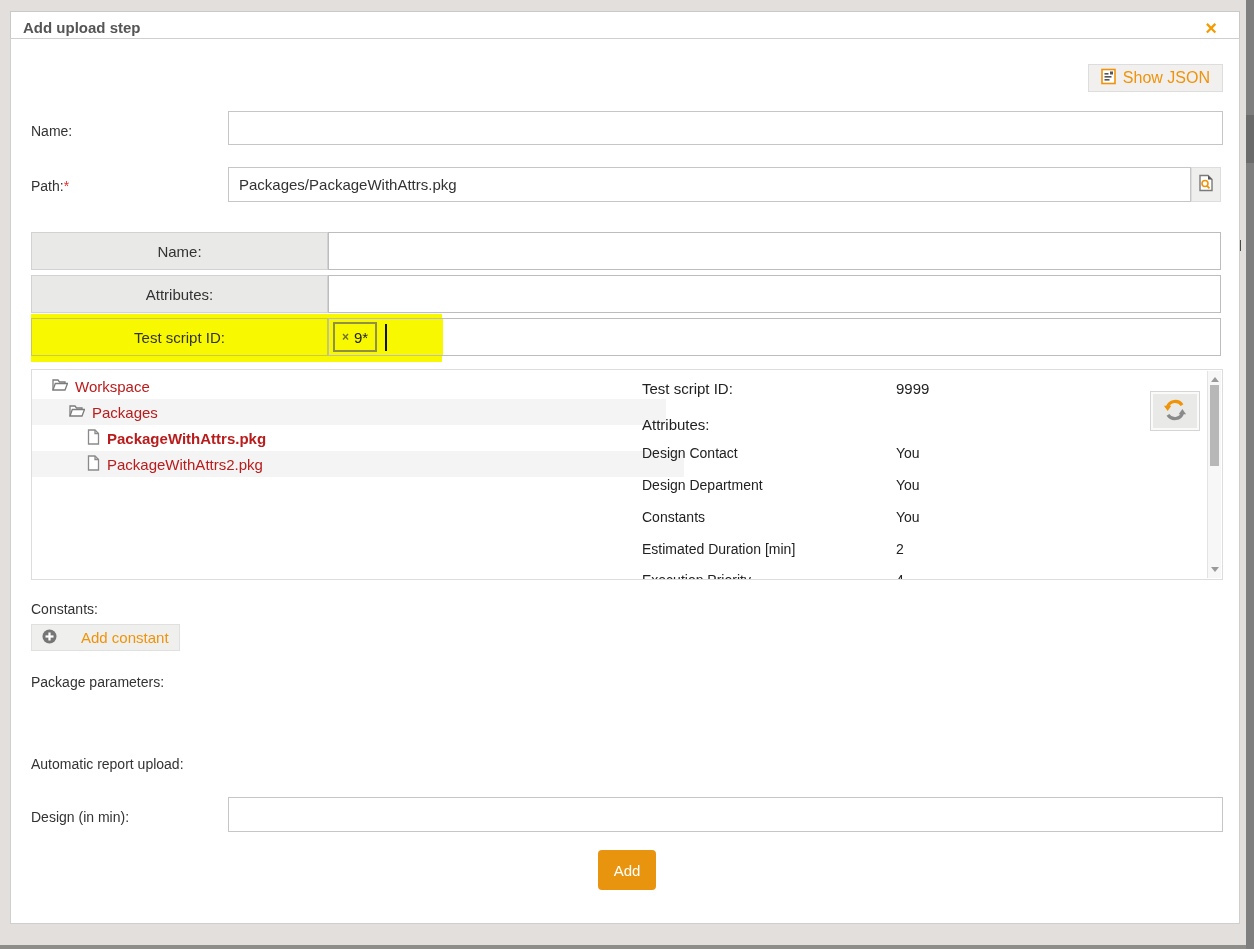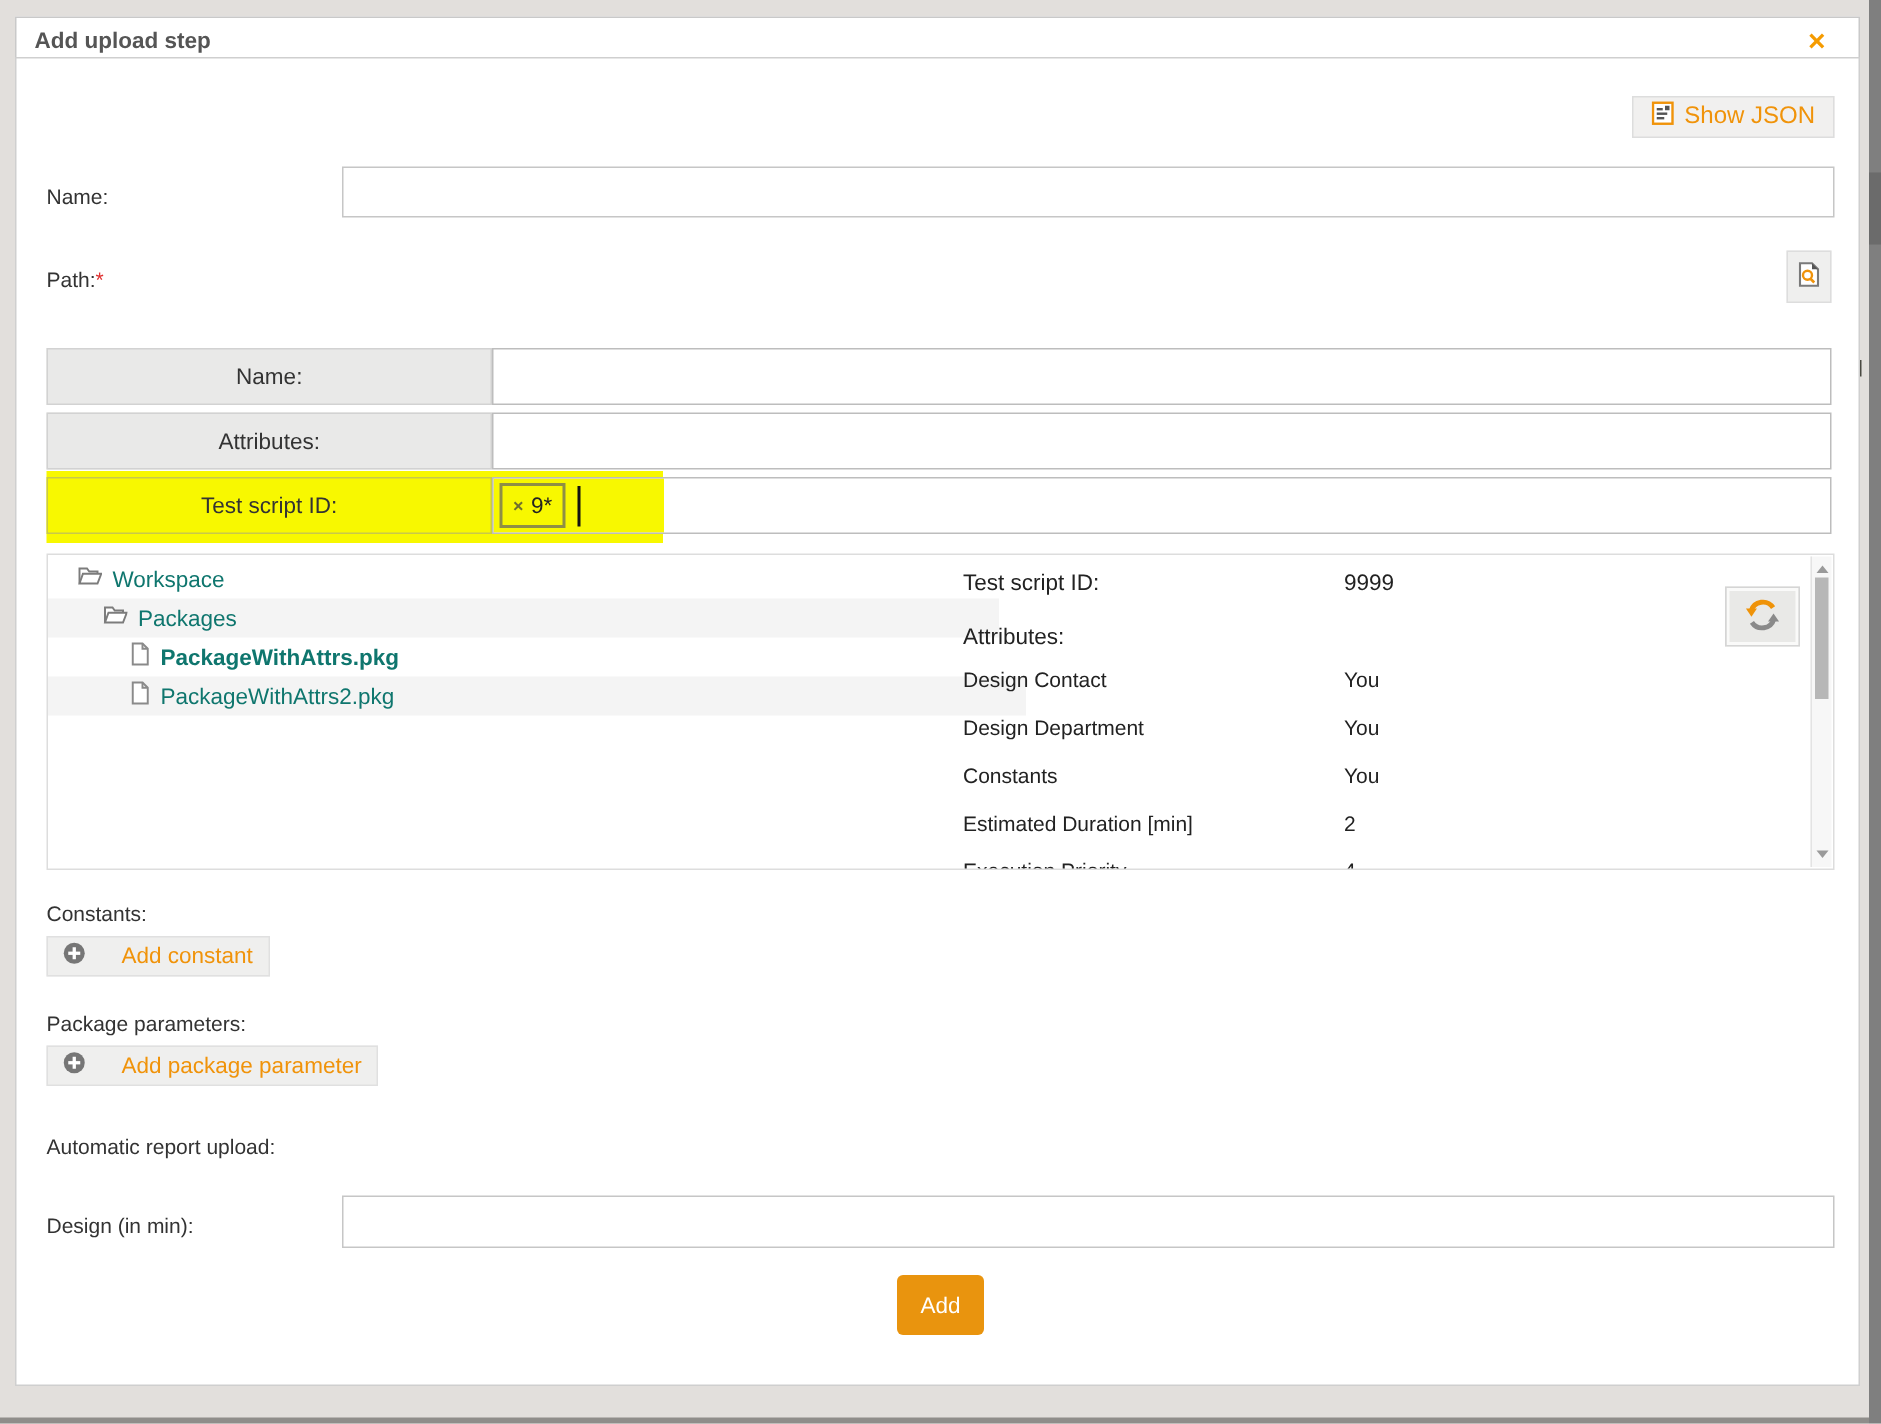--- a/index.html
+++ b/index.html
@@ -35,21 +35,21 @@
   .trow.hl .tlabel{background:#f8f800;border-color:#c9c94a;}
   .trow.hl .tinput{background:linear-gradient(to right,#f8f800 0px,#f8f800 114px,#fff 114px);}
   .hl-strip{position:absolute;background:#f8f800;}
   .chip{position:absolute;left:4px;top:3px;height:30px;border:2px solid #8f8f45;box-sizing:border-box;display:flex;align-items:center;gap:5px;padding:0 7px;}
   .chip .rm{font-size:12px;font-weight:bold;color:#70702e;cursor:pointer;}
   .chip .ctext{font-size:15px;color:#222;}
   .caret{position:absolute;left:56px;top:5px;width:2px;height:27px;background:#111;}
 
   
   .browser{position:absolute;left:20px;top:330px;width:1192px;height:211px;border:1px solid #ddd;box-sizing:border-box;background:#fff;overflow:hidden;}
-  .tree-row{position:absolute;left:0;width:597px;height:26px;display:flex;align-items:center;gap:7px;font-size:15px;color:#0f766e;cursor:pointer;}
+  .tree-row{position:absolute;left:0;width:597px;height:26px;display:flex;align-items:center;gap:7px;font-size:15px;color:#b91c1c;cursor:pointer;}
   .tree-row.stripe{background:#f4f4f4;}
   .tree-row.bold{font-weight:bold;}
   .tree-row svg{flex:0 0 auto;}
 
   .detail{position:absolute;left:600px;top:0;width:577px;height:211px;}
   .d-line{position:absolute;left:10px;font-size:15px;color:#222;}
   .d-line.small{font-size:14px;}
   .d-val{position:absolute;left:254px;top:0;}
   .refresh-btn{position:absolute;left:1118px;top:21px;width:50px;height:40px;background:#e9e9e7;border:1px solid #d5d5d5;box-shadow:inset 0 0 0 2px #fafaf9;box-sizing:border-box;display:flex;align-items:center;justify-content:center;cursor:pointer;}
 
@@ -96,20 +96,21 @@
             <rect x="3.5" y="11" width="5" height="1.6" fill="#555"></rect>
           </svg>
       </span>
       <span>Show JSON</span>
     </button>
 
     <label class="lbl" style="left:20px;top:84px;">Name:</label>
     <input class="inp" style="left: 217px; top: 72px; width: 995px; height: 34px;" value="">
 
     <label class="lbl" style="left:20px;top:139px;"><span>Path:</span><span class="req">*</span></label>
+    <input class="inp" style="left: 217px; top: 128px; width: 963px; height: 35px;" value="Packages/PackageWithAttrs.pkg">
     <button class="browse-btn">
       <span>
         <svg width="16" height="18" viewBox="0 0 16 18">
             <path d="M2 1.5 H10 L14 5.5 V16.5 H2 Z" fill="#fff" stroke="#7a7a7a" stroke-width="1.4"></path>
             <path d="M10 1.5 V5.5 H14 Z" fill="#555"></path>
             <circle cx="7" cy="9.5" r="3" fill="none" stroke="#f0930a" stroke-width="1.6"></circle>
             <line x1="9" y1="11.8" x2="11.5" y2="14.3" stroke="#f0930a" stroke-width="1.8"></line>
           </svg>
       </span>
     </button>
@@ -216,28 +217,20 @@
     <button class="add-small" style="left:20px;top:585px;">
       <span><svg width="15" height="15" viewBox="0 0 15 15">
             <circle cx="7.5" cy="7.5" r="7" fill="#767676"></circle>
             <rect x="3.5" y="6.4" width="8" height="2.2" fill="#fff"></rect>
             <rect x="6.4" y="3.5" width="2.2" height="8" fill="#fff"></rect>
           </svg></span>
       <span>Add constant</span>
     </button>
 
     <div class="lbl" style="left:20px;top:635px;">Package parameters:</div>
-    <button class="add-small" style="left:20px;top:658px;">
-      <span><svg width="15" height="15" viewBox="0 0 15 15">
-            <circle cx="7.5" cy="7.5" r="7" fill="#767676"></circle>
-            <rect x="3.5" y="6.4" width="8" height="2.2" fill="#fff"></rect>
-            <rect x="6.4" y="3.5" width="2.2" height="8" fill="#fff"></rect>
-          </svg></span>
-      <span>Add package parameter</span>
-    </button>
 
     <div class="lbl" style="left:20px;top:717px;">Automatic report upload:</div>
 
     <div class="lbl" style="left:20px;top:770px;">Design (in min):</div>
     <input class="inp" style="left: 217px; top: 758px; width: 995px; height: 35px;" value="">
 
     <button class="add-btn">Add</button>
   </div>
 </div>
 

